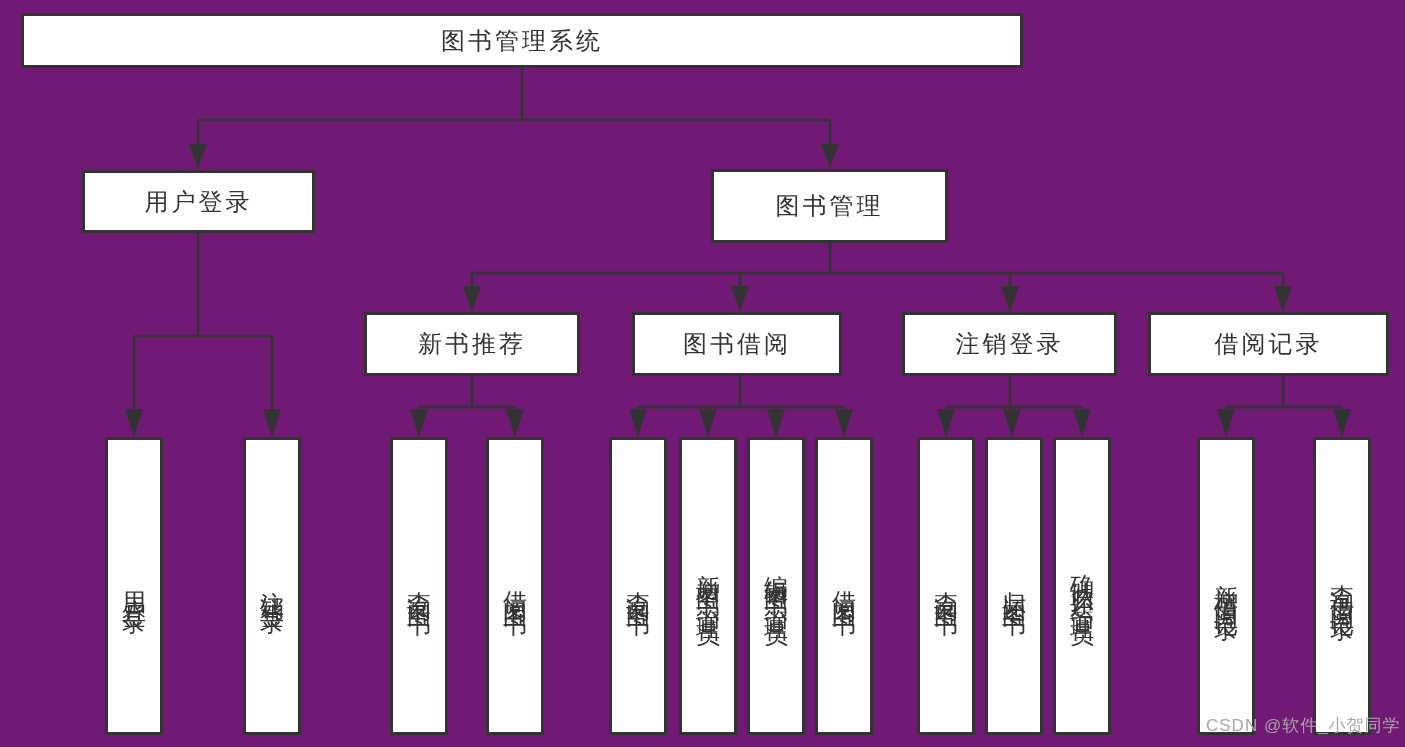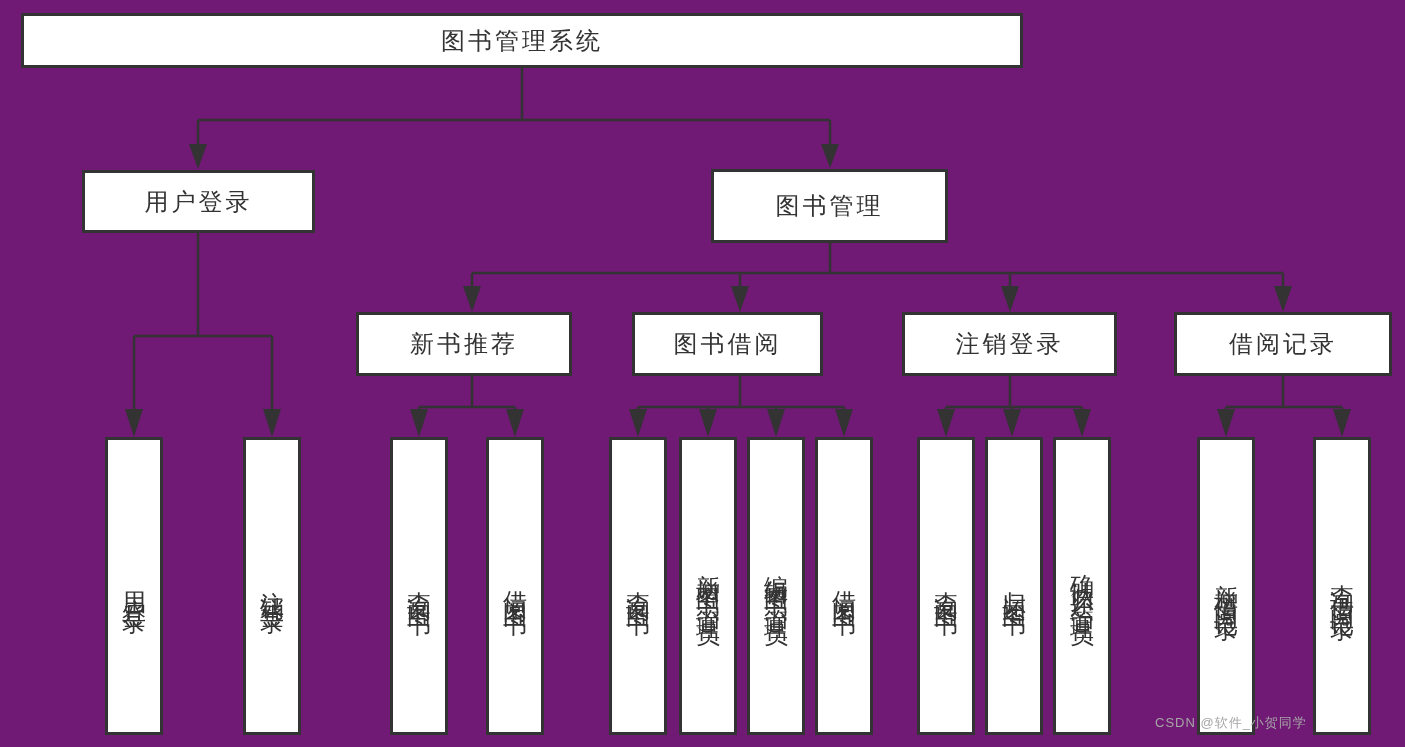--- a/index.html
+++ b/index.html
@@ -32,23 +32,23 @@
   .leaf {
     writing-mode: vertical-rl;
     text-orientation: mixed;
     letter-spacing: 7px;
     font-size: 24px;
     white-space: normal;
     line-height: 1;
   }
   .watermark {
     position: absolute;
-    left: 1155px;
+    left: 1206px;
     top: 714px;
-    font-size: 13px;
+    font-size: 17px;
     color: #a6a6a6;
     letter-spacing: 1px;
     white-space: nowrap;
   }
 </style>
 </head>
 <body>
 
 <div class="stage">
 
@@ -100,24 +100,24 @@
       <polygon points="1217,409 1235,409 1226,437" stroke="none"></polygon>
       <polygon points="1333,409 1351,409 1342,437" stroke="none"></polygon>
     </g>
   </svg>
 
   <div class="node" style="left:21px; top:13px; width:1002px; height:55px;">图书管理系统</div>
 
   <div class="node" style="left:82px; top:170px; width:233px; height:63px;">用户登录</div>
   <div class="node" style="left:711px; top:169px; width:237px; height:74px;">图书管理</div>
 
-  <div class="node" style="left:356px; top:312px; width:216px; height:64px;">新书推荐</div>
-  <div class="node" style="left:632px; top:312px; width:191px; height:64px;">图书借阅</div>
+  <div class="node" style="left:364px; top:312px; width:216px; height:64px;">新书推荐</div>
+  <div class="node" style="left:632px; top:312px; width:210px; height:64px;">图书借阅</div>
   <div class="node" style="left:902px; top:312px; width:215px; height:64px;">注销登录</div>
-  <div class="node" style="left:1174px; top:312px; width:218px; height:64px;">借阅记录</div>
+  <div class="node" style="left:1148px; top:312px; width:241px; height:64px;">借阅记录</div>
 
   <div class="node leaf" style="left:105px; top:437px; width:58px; height:298px;">用户登录</div>
   <div class="node leaf" style="left:243px; top:437px; width:58px; height:298px;">注销登录</div>
 
   <div class="node leaf" style="left:390px; top:437px; width:58px; height:298px;">查询图书</div>
   <div class="node leaf" style="left:486px; top:437px; width:58px; height:298px;">借阅图书</div>
 
   <div class="node leaf" style="left:609px; top:437px; width:58px; height:298px;">查询图书</div>
   <div class="node leaf" style="left:679px; top:437px; width:58px; height:298px;">新增图书（管理员）</div>
   <div class="node leaf" style="left:747px; top:437px; width:58px; height:298px;">编辑图书（管理员）</div>

